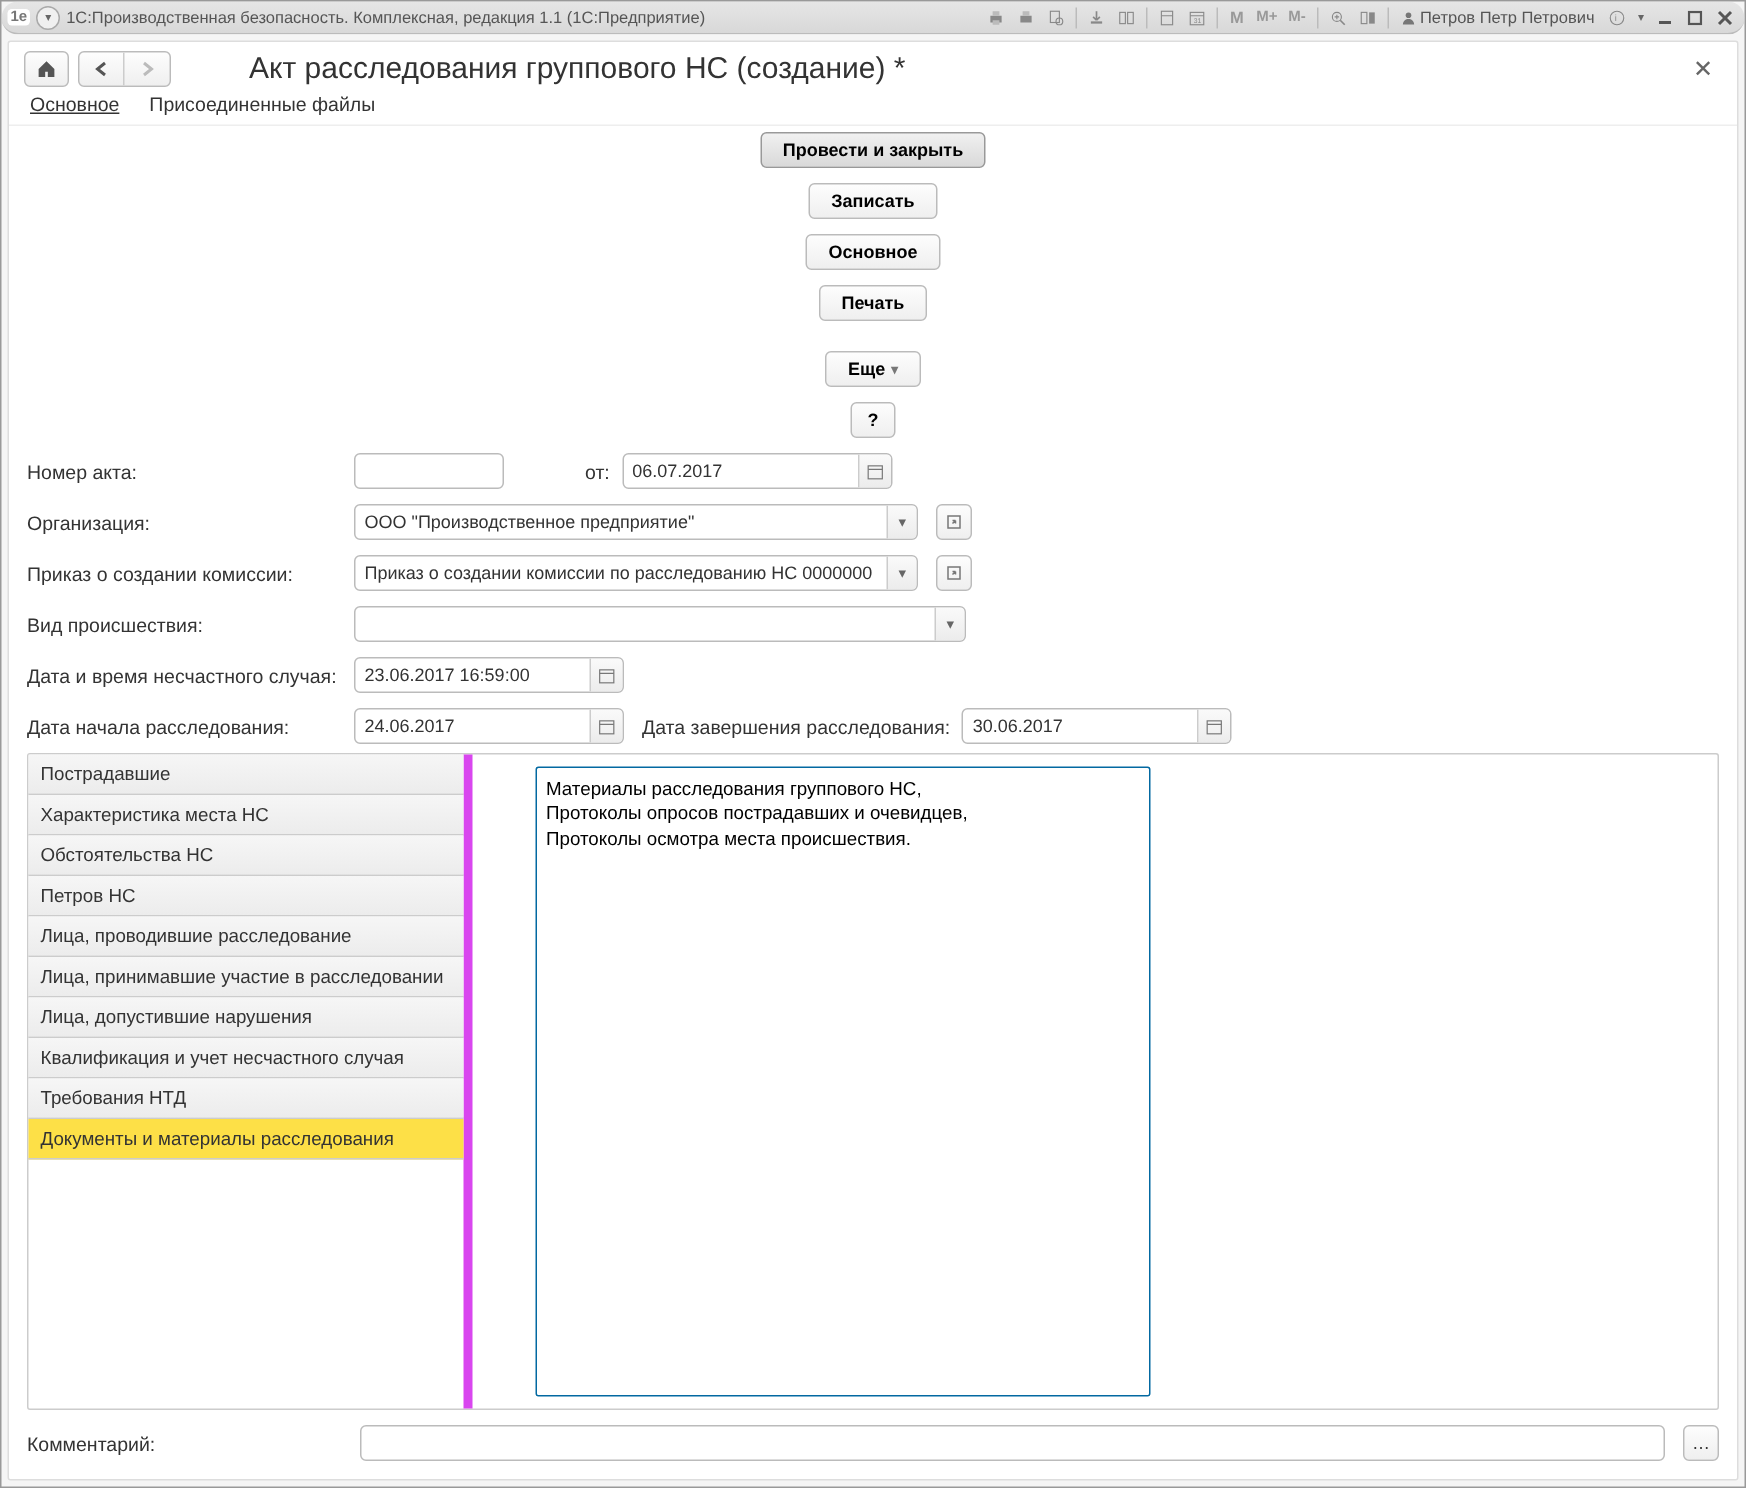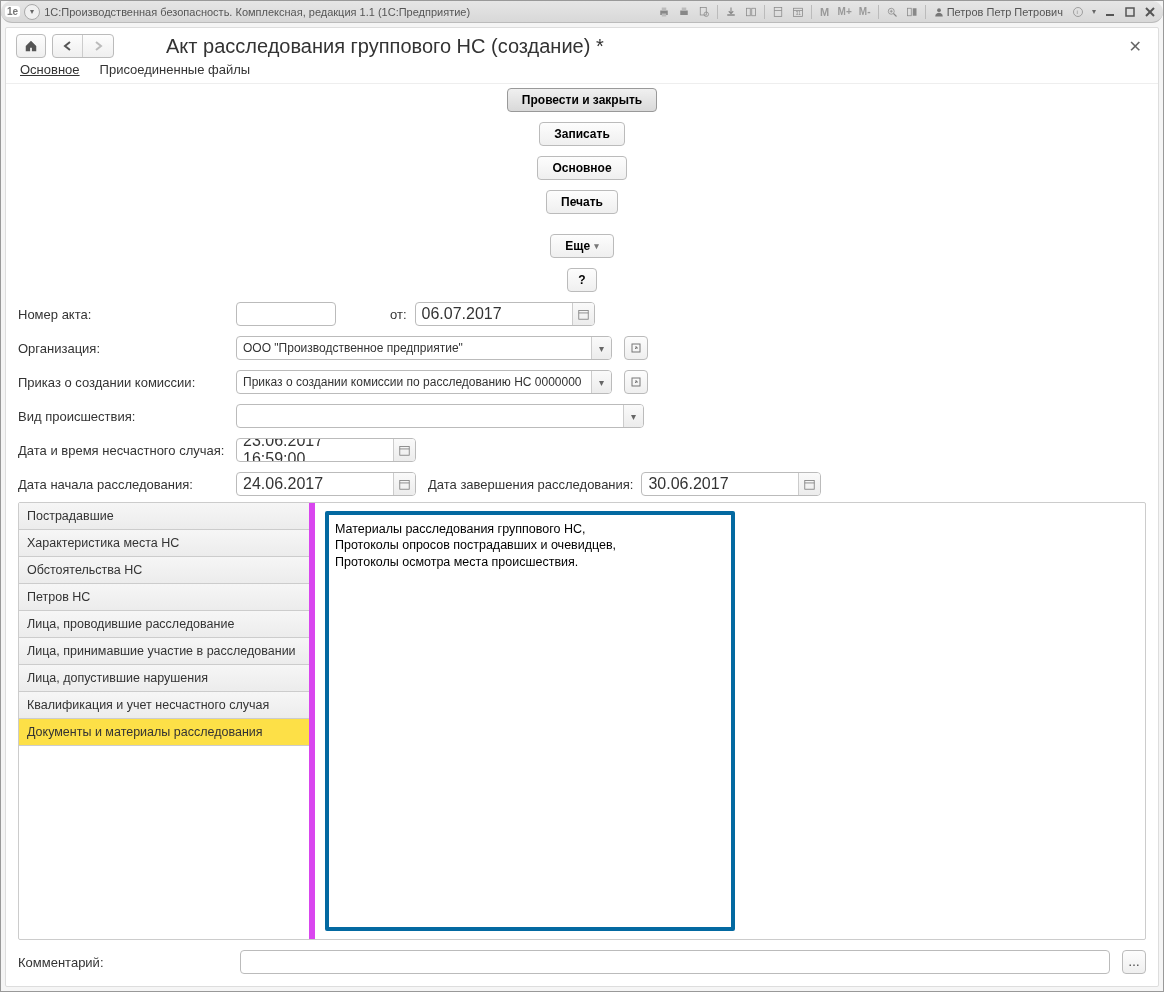--- a/index.html
+++ b/index.html
@@ -193,21 +193,21 @@
   }
   .date-box {
     display: flex;
     align-items: stretch;
     border: 1px solid #bbb;
     border-radius: 4px;
     overflow: hidden;
     height: 24px;
     background: #fff;
   }
-  .date-box .dval { flex: 1; padding: 0 6px; display: flex; align-items: center; font-size: 16px; }
+  .date-box .dval { flex: 1; padding: 0 6px; display: flex; align-items: center; font-size: 12px; }
   .date-box .dbtn {
     width: 22px;
     border-left: 1px solid #ccc;
     display: flex; align-items: center; justify-content: center;
     cursor: pointer; font-size: 11px; color: #666;
     background: linear-gradient(#fafafa, #ececec);
   }
   .date-w180 { width: 180px; }
   
   .tab-panel-row {
@@ -238,28 +238,29 @@
   .panel-body {
     flex: 1;
     padding: 8px 10px;
     display: flex;
     flex-direction: column;
   }
   .panel-label { font-size: 13px; margin-bottom: 4px; }
   .panel-textarea {
     width: 410px;
     flex: 1;
-    border: 4px solid #0369a1;
+    border: 1px solid #0369a1;
     border-radius: 2px;
     padding: 6px;
     font-size: 12.5px;
     resize: none;
     outline: none;
     font-family: Arial, sans-serif;
     line-height: 1.3;
+    margin-left: 32px;
   }
   
   .comment-row {
     display: flex;
     align-items: center;
     gap: 12px;
     padding: 10px 12px 12px 12px;
   }
   .comment-row .input { flex: 1; }
   .dots-btn {
@@ -518,20 +519,21 @@
   <div class="tab-panel-row">
     <div class="vtabs" id="vtabs-container">
         <div class="vtab">Пострадавшие</div>
         <div class="vtab">Характеристика места НС</div>
         <div class="vtab">Обстоятельства НС</div>
         <div class="vtab">Петров НС</div>
         <div class="vtab">Лица, проводившие расследование</div>
         <div class="vtab">Лица, принимавшие участие в расследовании</div>
         <div class="vtab">Лица, допустившие нарушения</div>
         <div class="vtab">Квалификация и учет несчастного случая</div>
+        <div class="vtab">Требования НТД</div>
         <div class="vtab active">Документы и материалы расследования</div>
       </div>
     <div class="panel-body">
       <textarea class="panel-textarea" id="panel-text" style="">Материалы расследования группового НС,
 Протоколы опросов пострадавших и очевидцев,
 Протоколы осмотра места происшествия.</textarea>
     </div>
   </div>
 
   <div class="comment-row">

